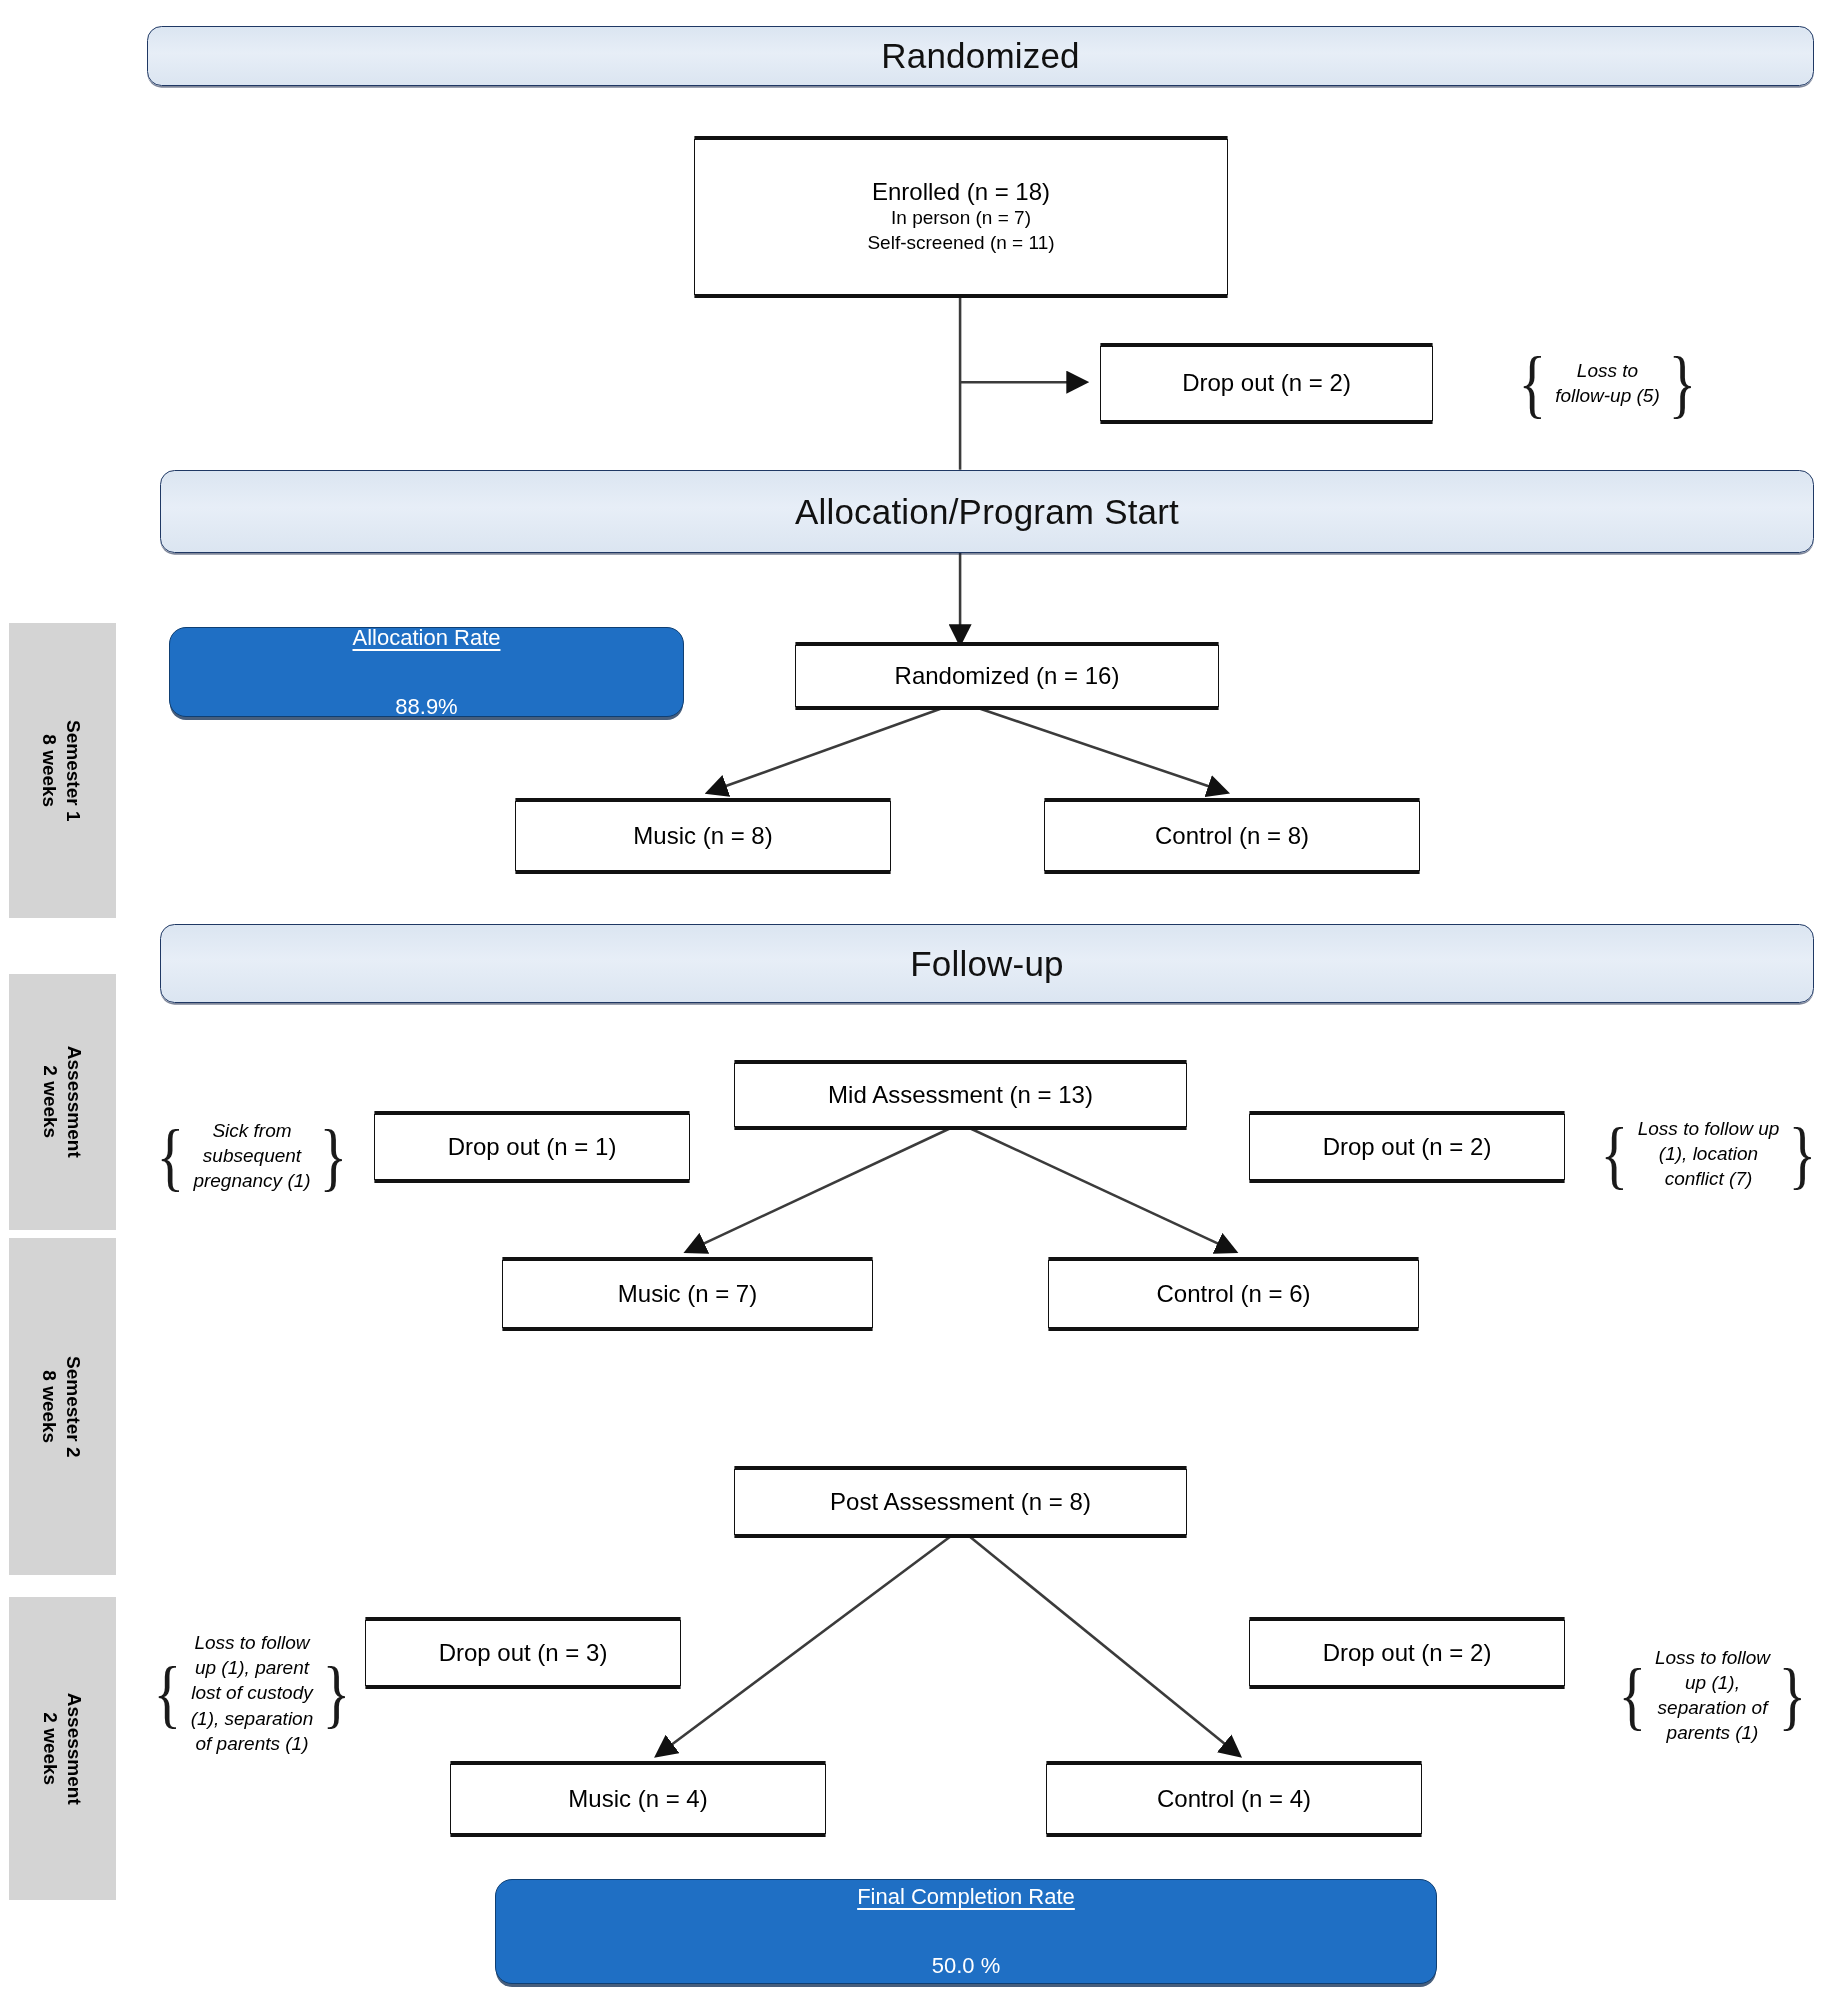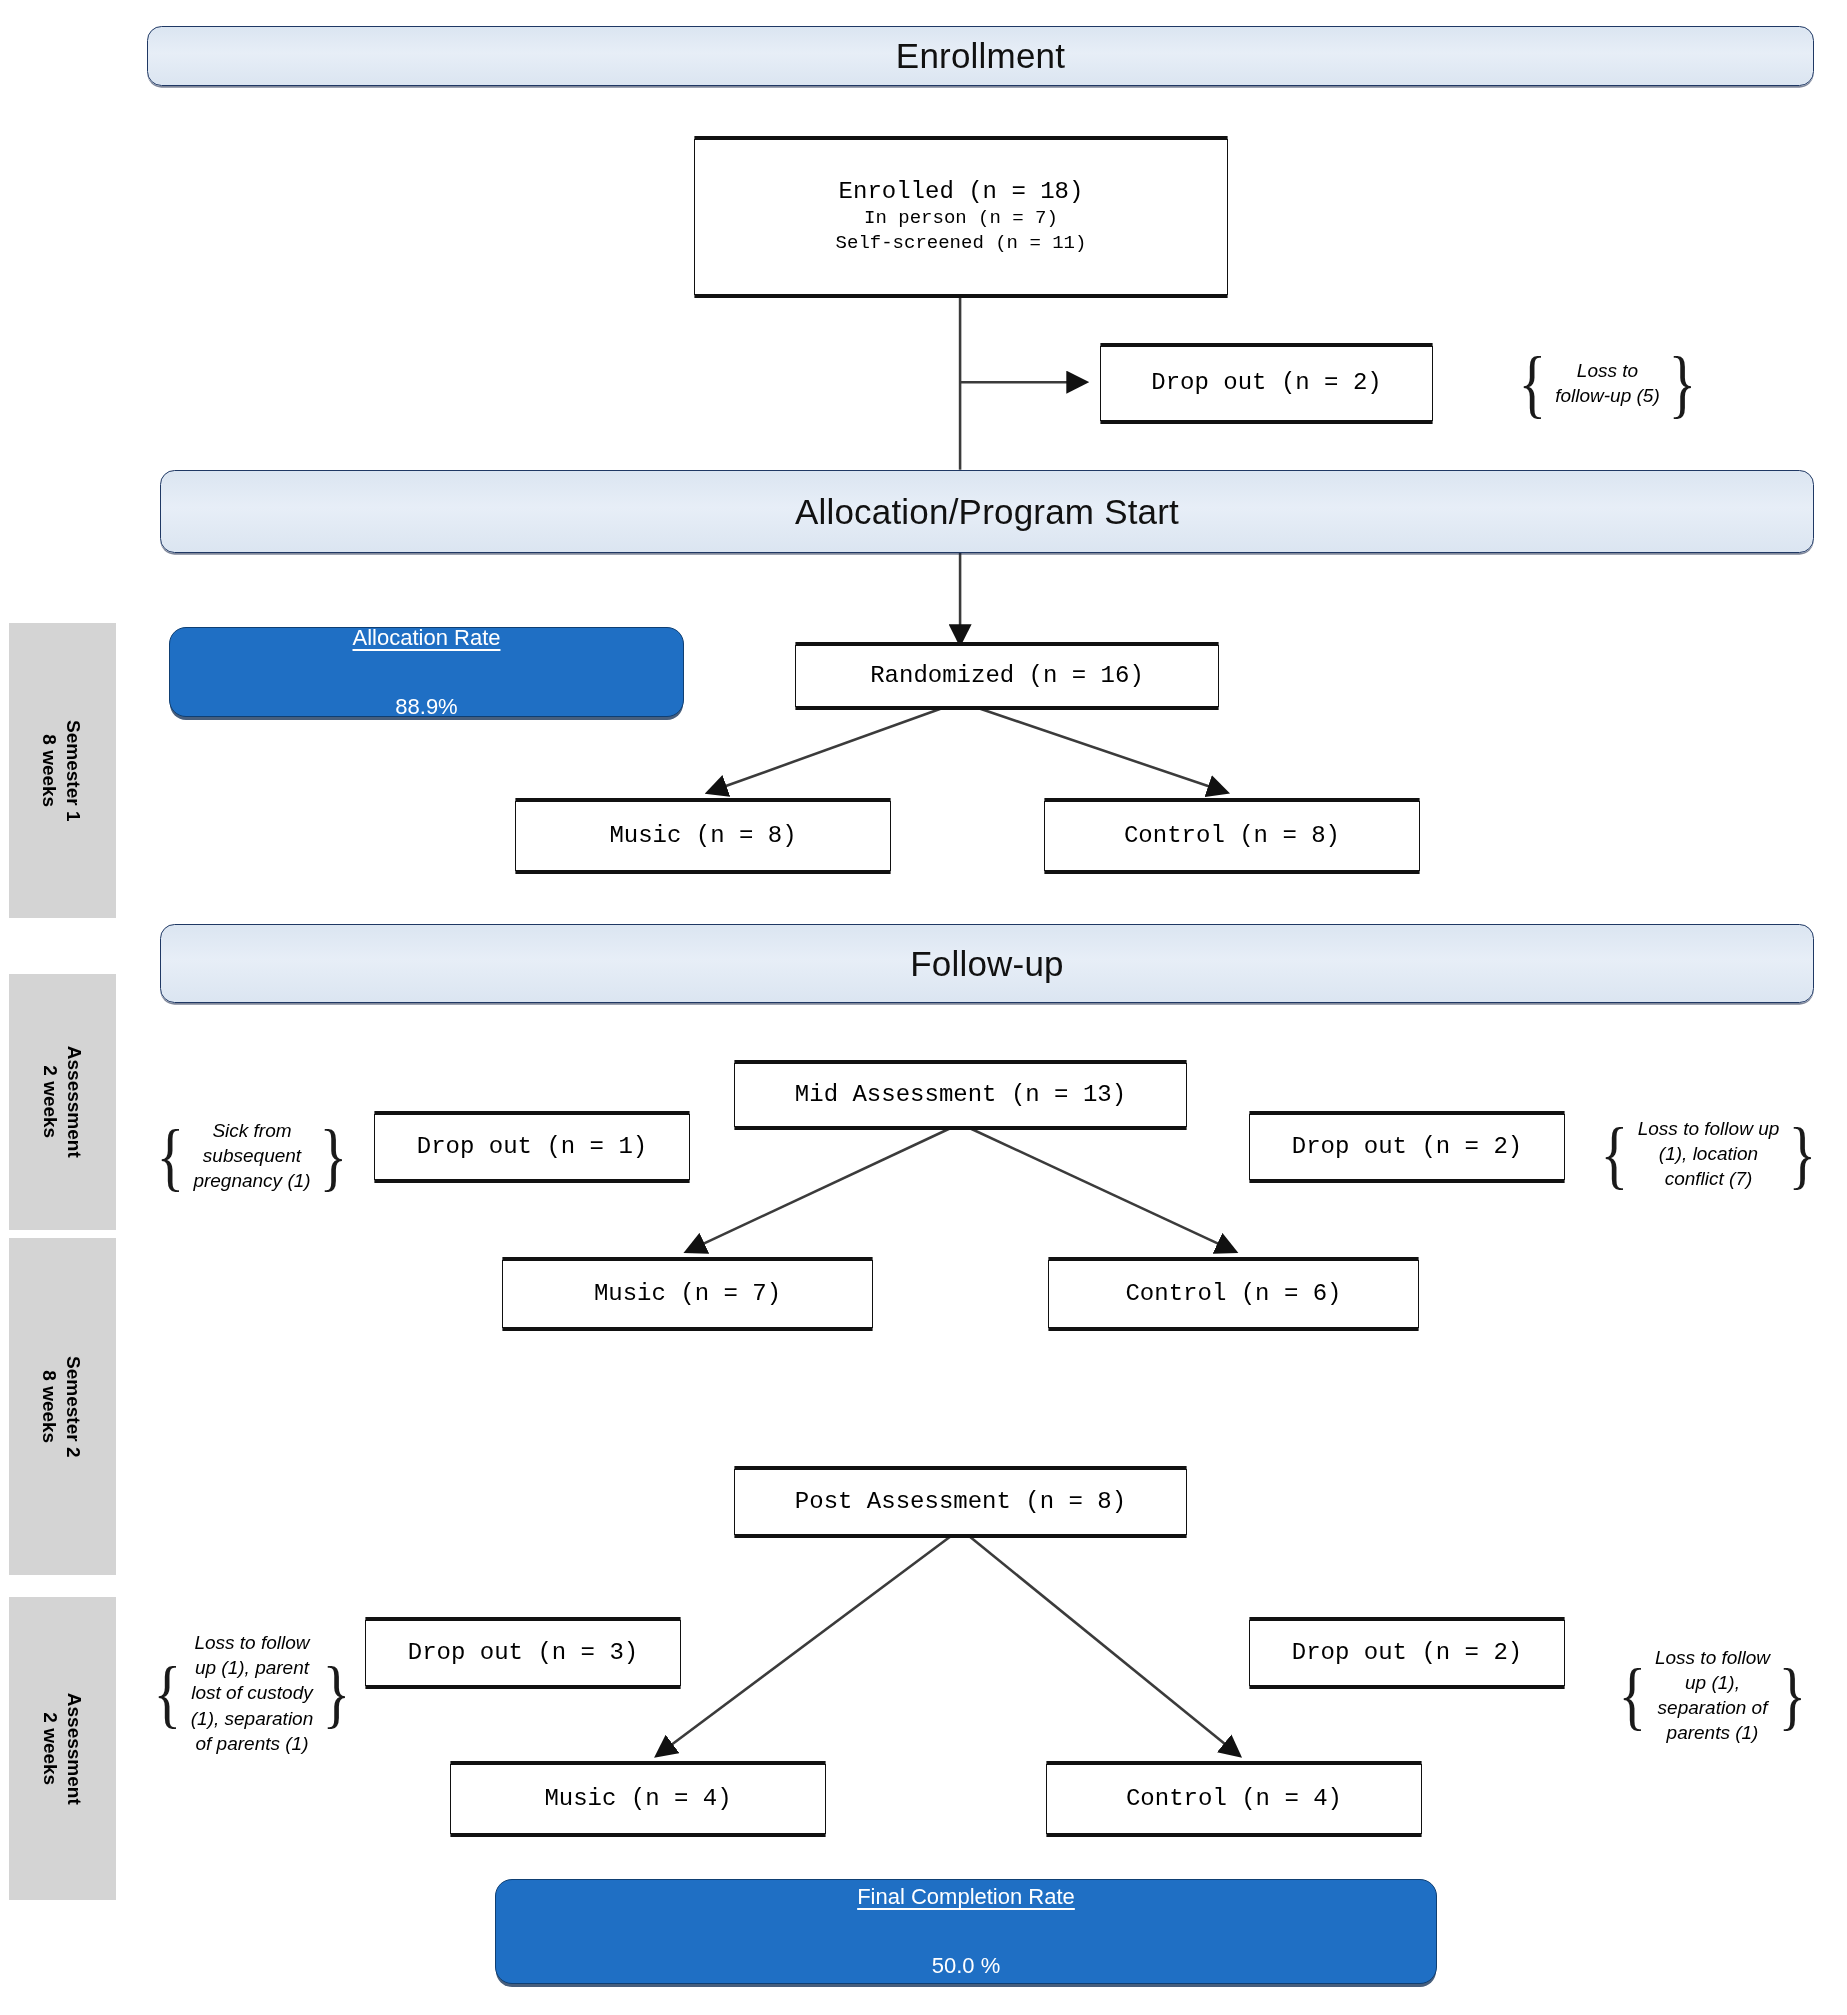--- a/index.html
+++ b/index.html
@@ -10,21 +10,21 @@
   .banner{position:absolute;background:linear-gradient(to bottom,#dbe5f1 0%,#e7eef7 45%,#dbe5f1 100%);
           border:1.3px solid #1f3864;border-radius:14.5px;
           box-shadow:0 2.1px 0 -0.4px rgba(20,35,70,.55);
           display:flex;align-items:center;justify-content:center;}
   .banner span{font-size:35px;color:#111;letter-spacing:0.2px;}
 
   
   .node{position:absolute;background:#fff;border:1.3px solid #111;
         box-shadow:0 3.4px 0 -0.4px #111, 0 -3.4px 0 -0.4px #111;
         display:flex;flex-direction:column;align-items:center;justify-content:center;
-        text-align:center;box-sizing:border-box;font-family:Liberation Mono, monospace;}
+        text-align:center;box-sizing:border-box;}
   .node .l1{font-size:24px;line-height:1.18;white-space:nowrap;}
   .node .l2{font-size:19px;line-height:1.3;white-space:nowrap;}
 
   
   .badge{position:absolute;background:#1f6fc4;border:1.3px solid #0f3f73;border-radius:17px;
          box-shadow:0 3.8px 0 -0.9px rgba(10,40,80,.75);
          display:flex;flex-direction:column;align-items:center;justify-content:center;
          color:#fff;text-align:center;box-sizing:border-box;gap:36px;}
   .badge .btitle{font-size:22px;text-decoration:underline;text-underline-offset:4.3px;
                  text-decoration-thickness:2.1px;line-height:1.2;white-space:nowrap;}
@@ -81,21 +81,21 @@
 
   <div class="phase" style="left:8.5px;top:1238px;width:107px;height:337px;">
     <div class="rot"><span>Semester 2</span><br><span>8 weeks</span></div>
   </div>
 
   <div class="phase" style="left:8.5px;top:1597px;width:107px;height:303px;">
     <div class="rot"><span>Assessment</span><br><span>2 weeks</span></div>
   </div>
 
   <div class="banner" style="left:147px;top:26px;width:1665px;height:58px;">
-    <span>Enrollment</span>
+    <span>Randomized</span>
   </div>
 
   <div class="banner" style="left:160px;top:470px;width:1652px;height:81px;">
     <span>Allocation/Program Start</span>
   </div>
 
   <div class="banner" style="left:160px;top:924px;width:1652px;height:77px;">
     <span>Follow-up</span>
   </div>
 

